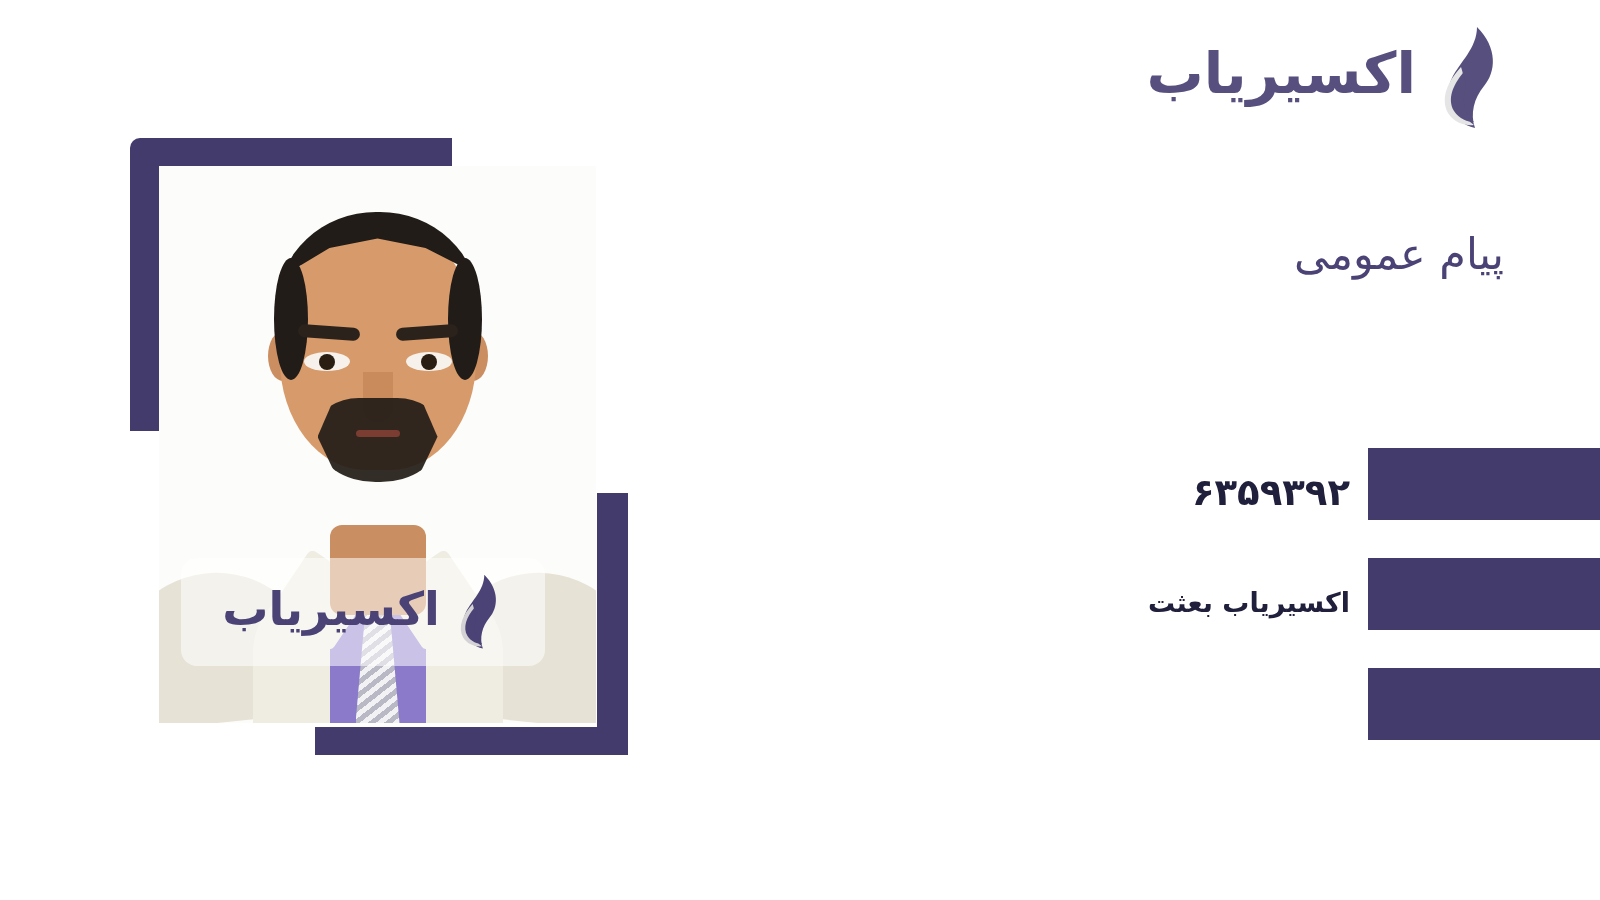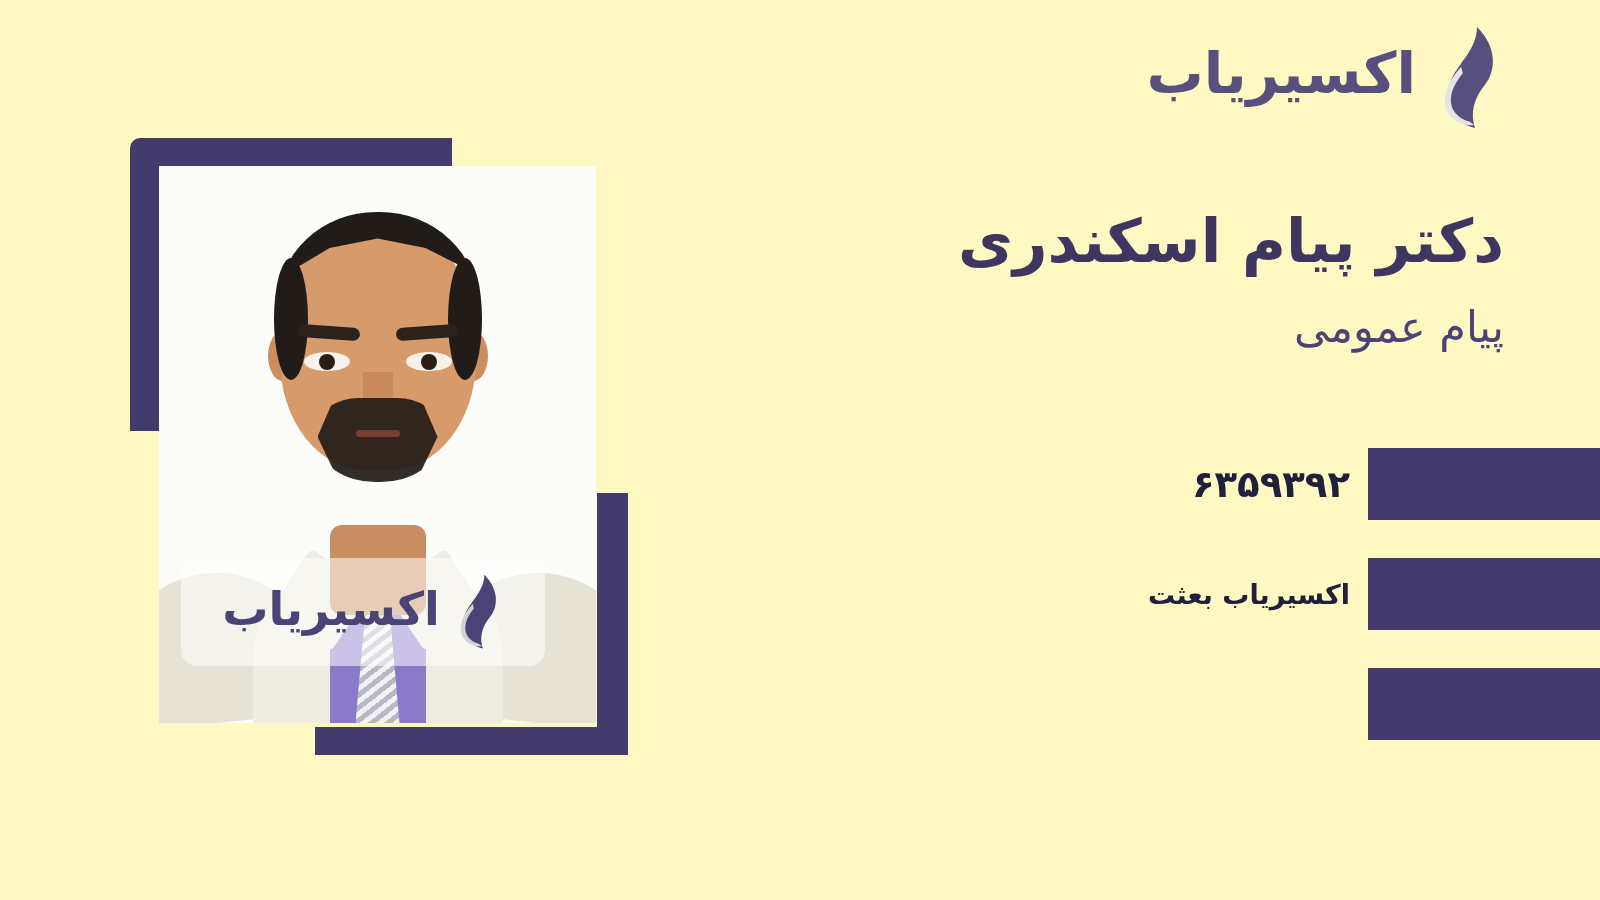--- a/index.html
+++ b/index.html
@@ -13,21 +13,21 @@
     overflow: hidden;
     background: #e5e5e5;
     font-family: "DejaVu Sans", "Liberation Sans", sans-serif;
     position: relative;
   }
 
   
   .card {
     position: absolute;
     inset: 0;
-    background: #fef9c3;
+    background: #ffffff;
   }
 
   
   .brand {
     position: absolute;
     top: 26px;
     right: 96px;
     display: flex;
     flex-direction: row;
     align-items: center;
@@ -266,21 +266,21 @@
     position: absolute;
     right: 0;
     top: 0;
     width: 232px;
     height: 72px;
     background: #433b6b;
   }
   .meta-text {
     position: absolute;
     right: 250px;
-    top: 0;
+    top: 8px;
     height: 72px;
     display: flex;
     align-items: center;
     justify-content: flex-end;
     white-space: nowrap;
     text-align: right;
   }
   .meta-text.phone {
     font-size: 37px;
     font-weight: 700;
@@ -347,21 +347,20 @@
           <path d="M47 1 C47 22 30 36 22 52 C12 72 22 97 45 102 C40 88 44 72 54 60 C66 46 68 22 47 1 Z" fill="#4b4275"></path>
           <path d="M31 41 C18 55 10 72 18 87 C24 97 36 100 44 99 C33 92 29 78 33 64 C35 55 33 47 31 41 Z" fill="#d4d2d4"></path>
           <path d="M33 47 C23 59 17 73 24 85 C29 93 38 96 44 96 C35 89 32 77 35 66 C36 58 35 51 33 47 Z" fill="#4b4275"></path>
         </svg>
         <div class="wm-word">اکسیریاب</div>
       </div>
     </div>
   </div>
 
   <div class="info">
-    <h1 class="doctor-name">دکتر پیام اسکندری</h1>
     <div class="doctor-specialty">پیام عمومی</div>
   </div>
 
   <div class="meta-rows">
 
     <div class="meta-row r1">
       <div class="meta-bar"></div>
       <div class="meta-text phone">۶۳۵۹۳۹۲</div>
     </div>
 

